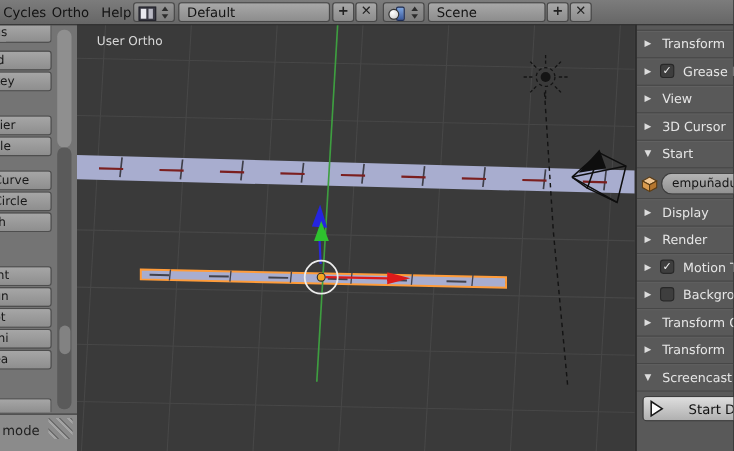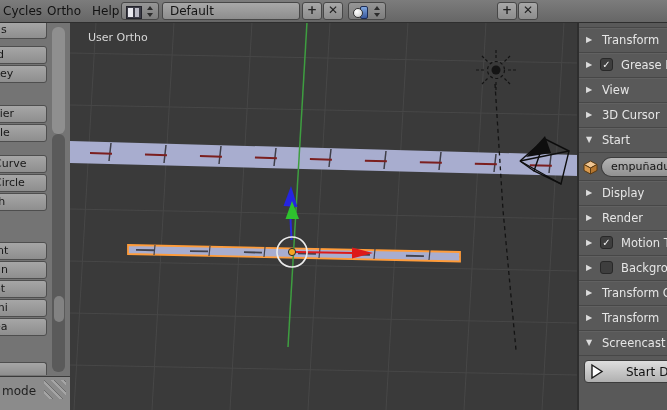--- a/index.html
+++ b/index.html
@@ -96,20 +96,21 @@
     <div class="iconbox" style="left:348px">
       <span class="sceneglyph">
           <span class="cyl"></span>
           <span class="ball"></span>
         </span>
       <span class="updown">
           <i class="u"></i>
           <i class="d"></i>
         </span>
     </div>
+    <div class="fld" style="left:389px;width:107px">Scene</div>
     <div class="sqbtn" style="left:497px"><span>+</span></div>
     <div class="sqbtn" style="left:518px"><span>✕</span></div>
 
   </div>
 
   <div class="shelf">
     <div class="tbtn" style="top:1px;height:16px;border-top:none;border-radius:0 0 3px 0;line-height:13px">us</div>
     <div class="tbtn" style="top:24px">id</div>
     <div class="tbtn" style="top:43px">key</div>
     <div class="tbtn" style="top:83px">zier</div>

